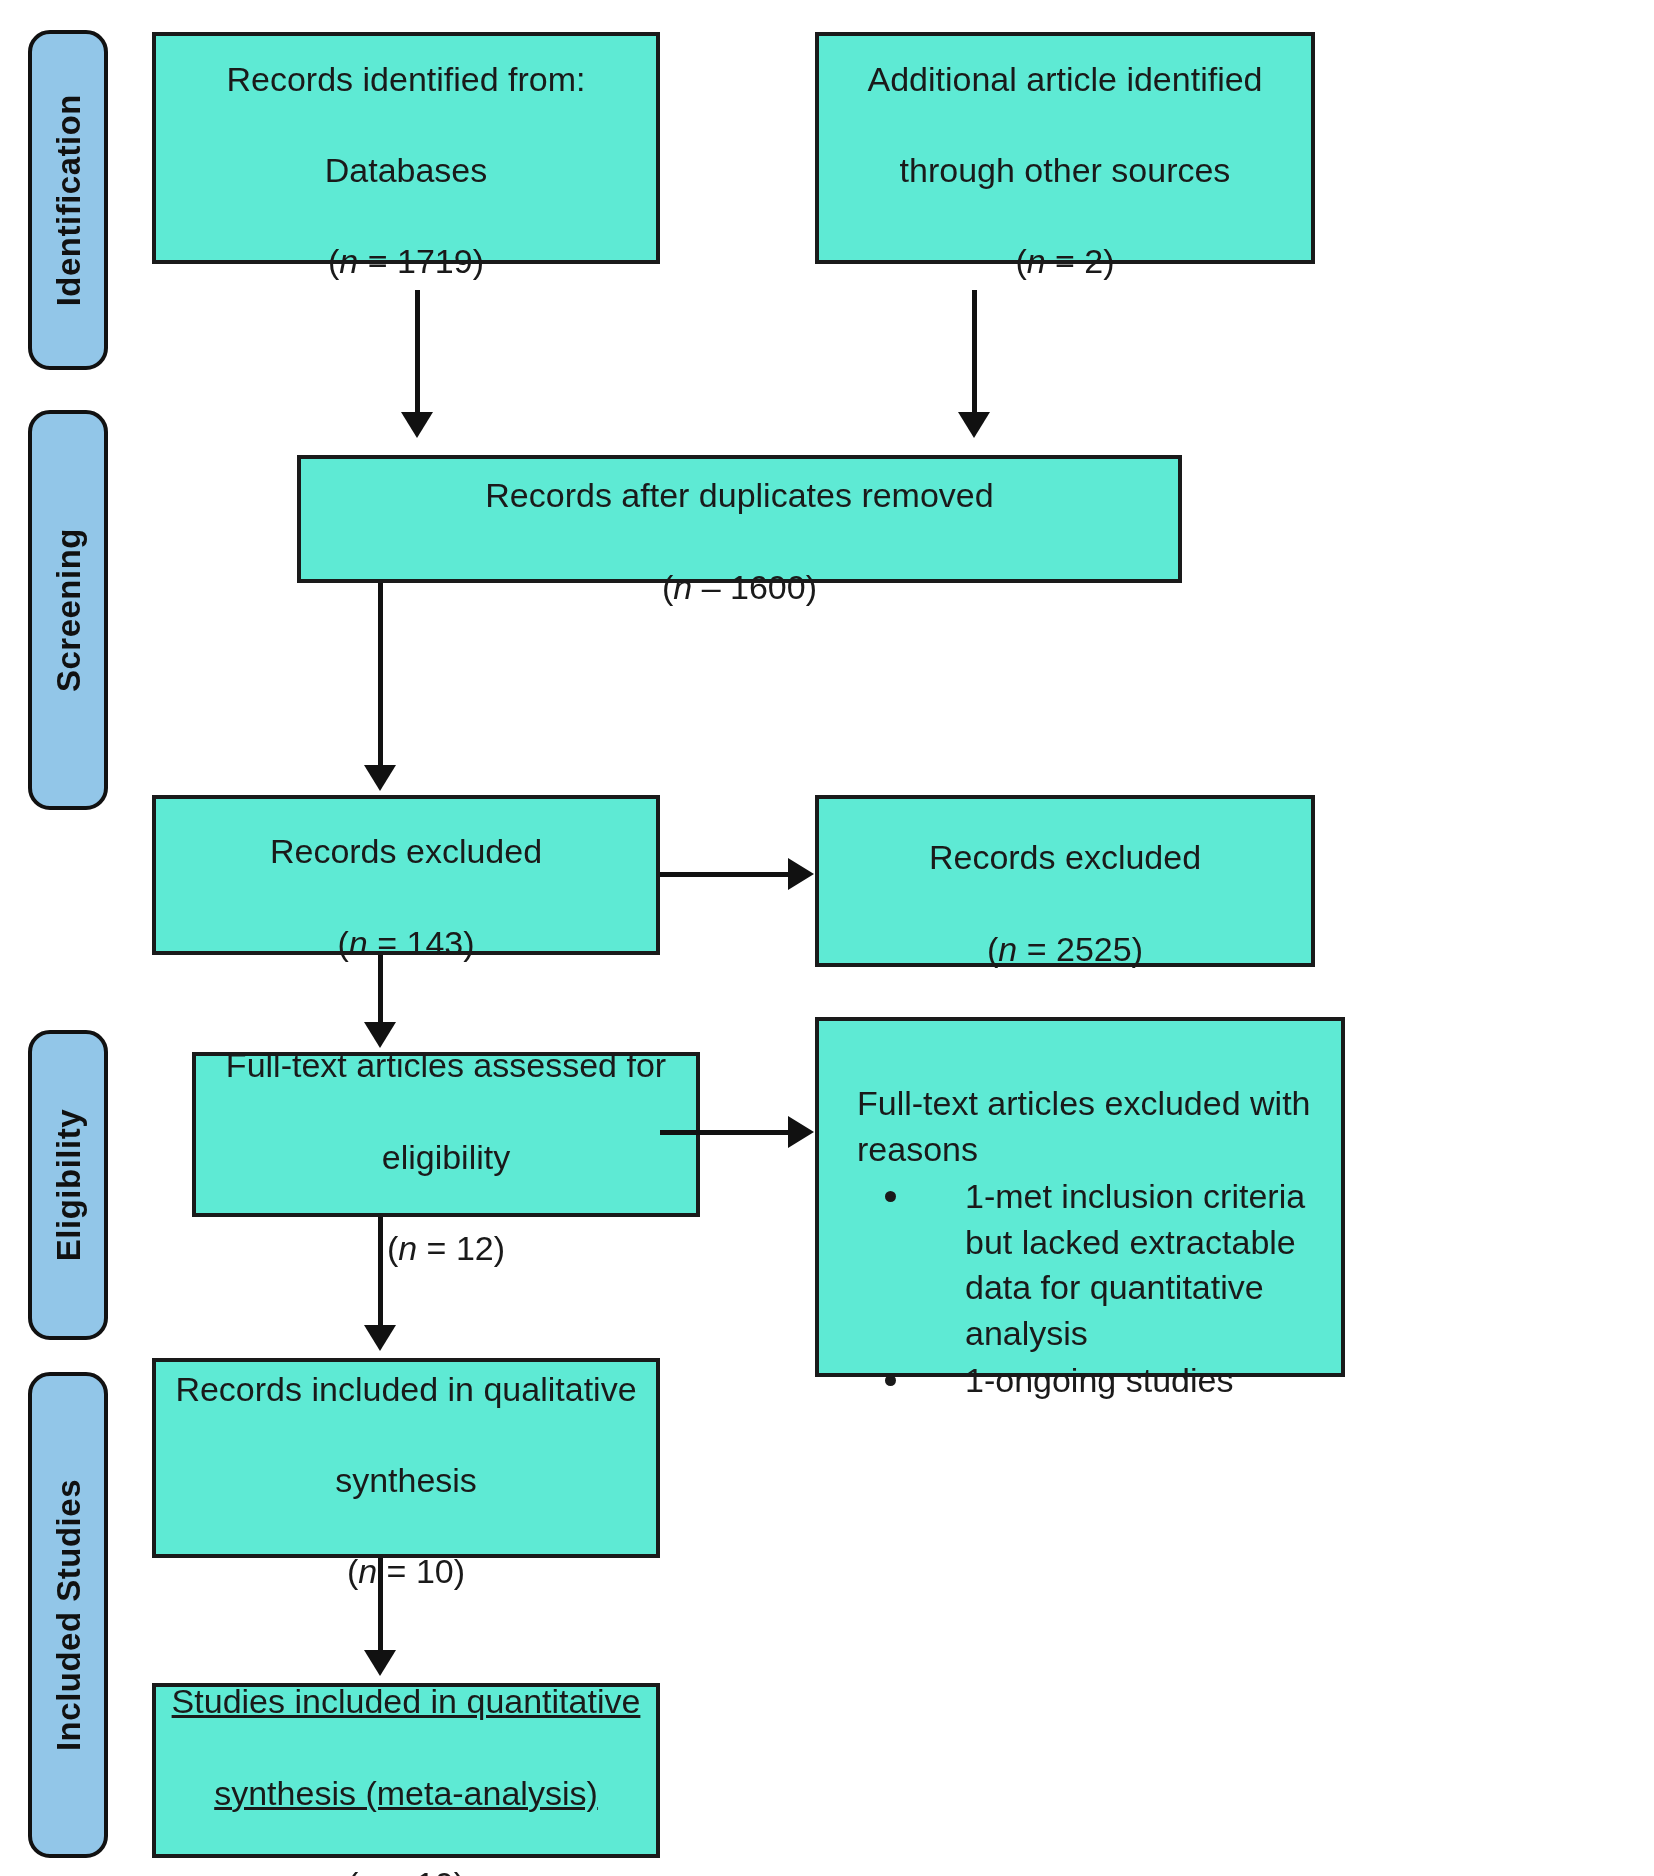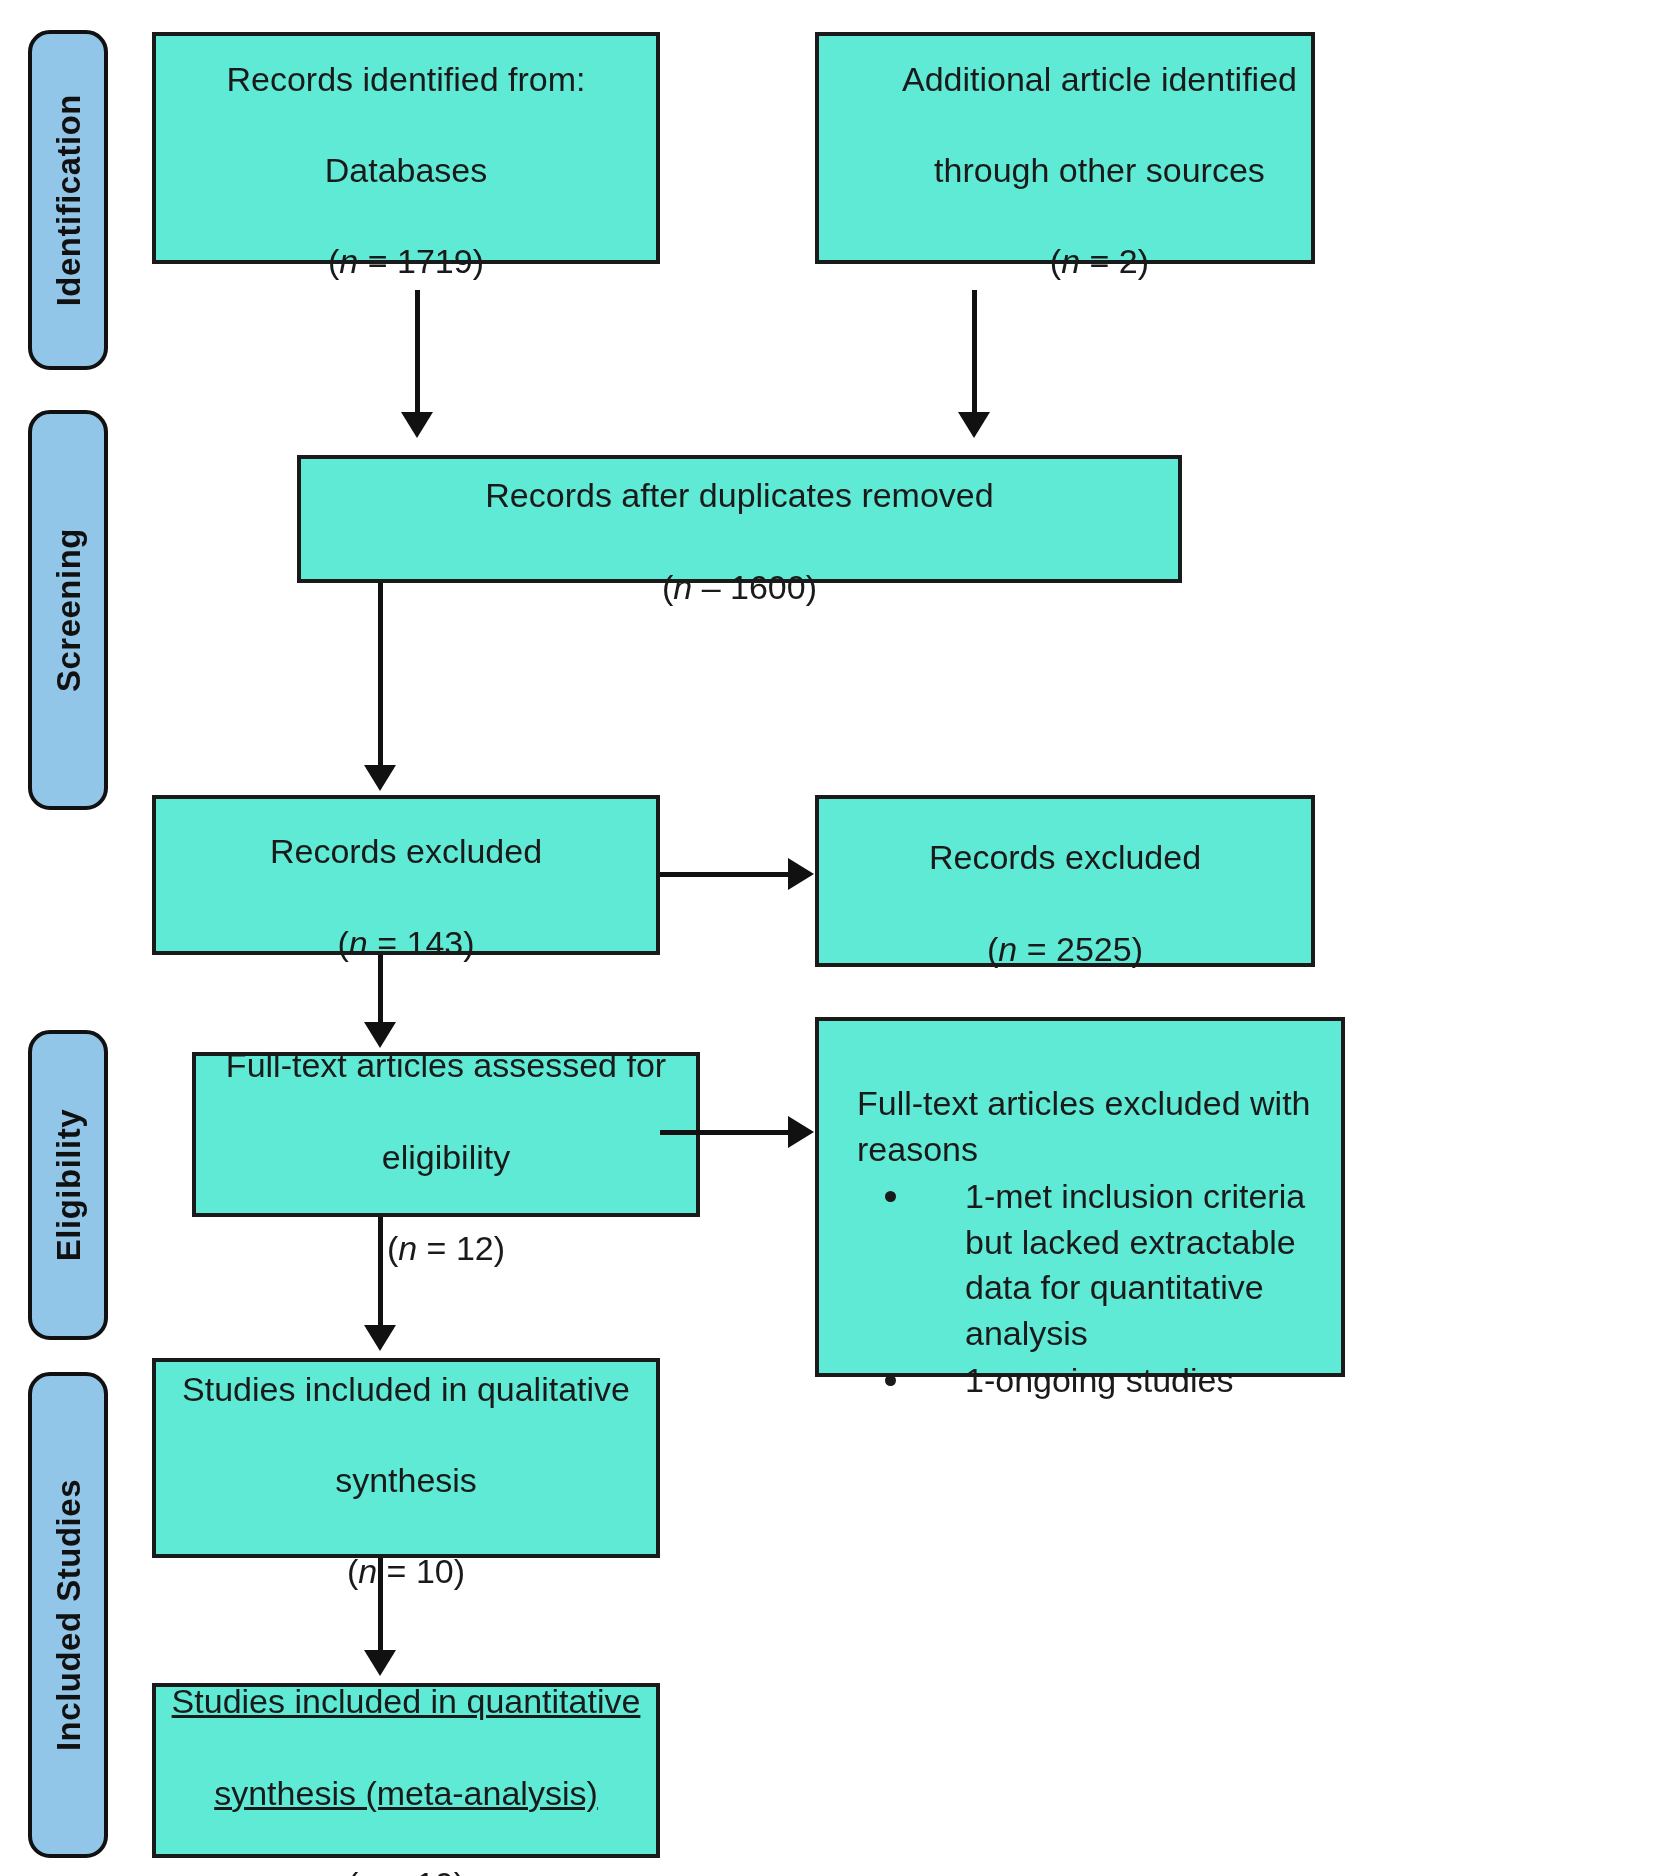--- a/index.html
+++ b/index.html
@@ -153,21 +153,21 @@
   </div>
 
   <div class="flow-box" style="left:152px; top:32px; width:508px; height:232px;">
     <div class="box-text">
       <span>Records identified from:</span><br>
       <span>Databases</span><br>
       <span><span>(</span><span class="n-italic">n</span><span> = 1719)</span></span>
     </div>
   </div>
 
-  <div class="flow-box" style="left:815px; top:32px; width:500px; height:232px;justify-content:flex-end;">
+  <div class="flow-box" style="left:815px; top:32px; width:500px; height:232px;">
     <div class="box-text">
       <span>Additional article identified</span><br>
       <span>through other sources</span><br>
       <span><span>(</span><span class="n-italic">n</span><span> = 2)</span></span>
     </div>
   </div>
 
   <div class="v-line" style="left:415px; top:290px; width:5px; height:125px;"></div>
   <div class="arrow-down" style="left:401px; top:412px;"></div>
 
@@ -230,21 +230,21 @@
         </li>
       </ul>
     </div>
   </div>
 
   <div class="v-line" style="left:378px; top:1217px; width:5px; height:110px;"></div>
   <div class="arrow-down" style="left:364px; top:1325px;"></div>
 
   <div class="flow-box" style="left:152px; top:1358px; width:508px; height:200px;">
     <div class="box-text">
-      <span>Studies included in qualitative</span><br>
+      <span>Records included in qualitative</span><br>
       <span>synthesis</span><br>
       <span><span>(</span><span class="n-italic">n</span><span> = 10)</span></span>
     </div>
   </div>
 
   <div class="v-line" style="left:378px; top:1558px; width:5px; height:95px;"></div>
   <div class="arrow-down" style="left:364px; top:1650px;"></div>
 
   <div class="flow-box" style="left:152px; top:1683px; width:508px; height:175px;text-decoration:underline;">
     <div class="box-text">

